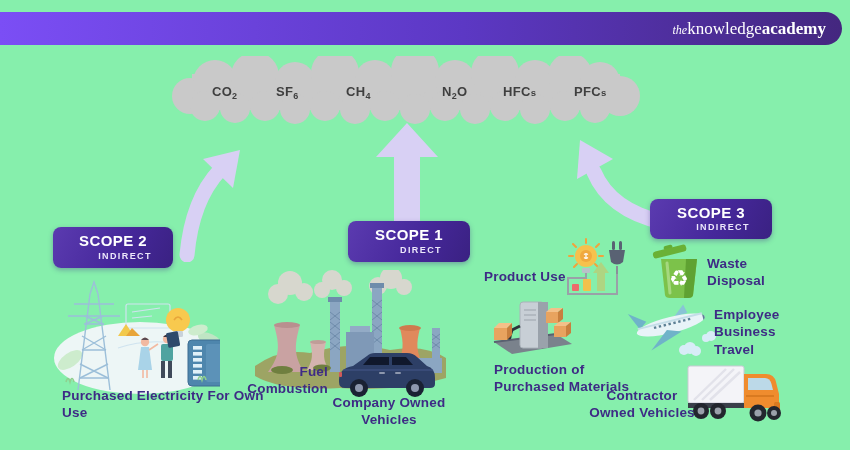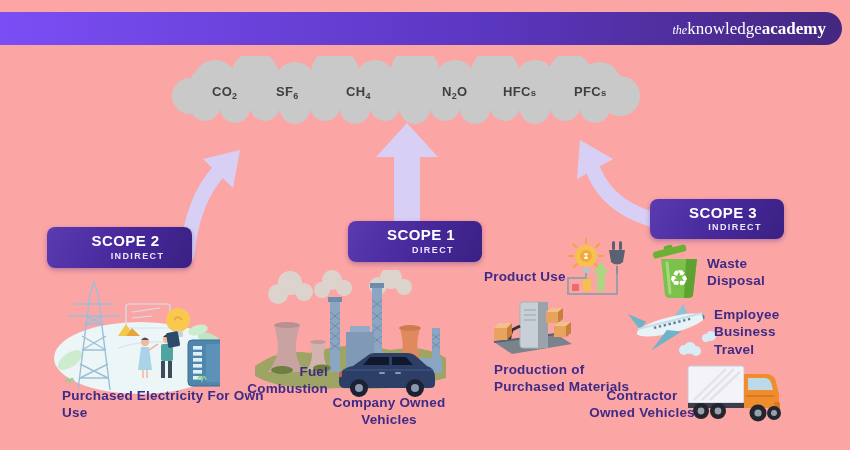--- a/index.html
+++ b/index.html
@@ -1,18 +1,18 @@
 <!DOCTYPE html>
 <html><head>
 <meta charset="utf-8">
 <style>
   html,body{margin:0;padding:0;background:#ffffff;}
   #canvas{
     position:relative;width:850px;height:450px;overflow:hidden;
-    background:#fca5a5;font-family:"Liberation Sans","DejaVu Sans",sans-serif;text-decoration:underline;
+    background:#86efac;font-family:"Liberation Sans","DejaVu Sans",sans-serif;text-decoration:underline;
   }
   
   .header-bar{
     position:absolute;left:0;top:12px;width:842px;height:33px;
     border-radius:0 17px 17px 0;
     background:linear-gradient(90deg,#7b4ef5 0%,#5c38c4 55%,#44277f 100%);
   }
   .brand{
     position:absolute;right:16px;top:50%;transform:translateY(-50%);
     color:#ffffff;font-family:"Liberation Serif","DejaVu Serif",serif;
@@ -29,21 +29,21 @@
   }
   .gas .g-sub{font-size:9px;position:relative;top:3px;}
   .gas .g-small{font-size:9.5px;}
   
   .arrow-svg{position:absolute;}
   
   .scope-box{
     position:absolute;border-radius:8px;color:#ffffff;text-align:center;
     background:linear-gradient(115deg,#5b3bb0 0%,#46289b 55%,#3a2182 100%);
     box-shadow:0 2px 5px rgba(60,35,130,.35);
-    display:flex;flex-direction:column;justify-content:center;gap:2px;padding-left:12px;
+    display:flex;flex-direction:column;justify-content:center;gap:2px;
   }
   .scope-title{font-size:15px;font-weight:bold;letter-spacing:.4px;line-height:1.1;}
   .scope-sub{font-size:9px;font-weight:bold;letter-spacing:1.4px;color:#ece7fb;line-height:1.1;margin-left:24px;}
   
   .illus{position:absolute;}
   
   .caption{
     position:absolute;color:#3e2b85;font-size:13.5px;font-weight:bold;
     line-height:1.28;letter-spacing:.2px;
   }
@@ -106,21 +106,21 @@
 
   <svg class="arrow-svg" style="left:376px;top:123px" width="62" height="100" viewBox="0 0 62 100">
     <polygon points="31,0 62,34 44,34 44,100 18,100 18,34 0,34" fill="#d8d0f4"></polygon>
   </svg>
 
   <svg class="arrow-svg" style="left:550px;top:130px" width="120" height="100" viewBox="0 0 120 100">
     <path d="M112 92 Q60 80 44 42" stroke="#d8d0f4" stroke-width="15" fill="none" stroke-linecap="round"></path>
     <polygon points="30,10 63,29 27,49" fill="#d8d0f4"></polygon>
   </svg>
 
-  <div class="scope-box" style="left:47px;top:227px;width:133px;height:41px">
+  <div class="scope-box" style="left:53px;top:227px;width:120px;height:41px">
     <div class="scope-title">SCOPE 2</div>
     <div class="scope-sub">INDIRECT</div>
   </div>
   <div class="scope-box" style="left:348px;top:221px;width:122px;height:41px">
     <div class="scope-title">SCOPE 1</div>
     <div class="scope-sub">DIRECT</div>
   </div>
   <div class="scope-box" style="left:650px;top:199px;width:122px;height:40px">
     <div class="scope-title">SCOPE 3</div>
     <div class="scope-sub">INDIRECT</div>

